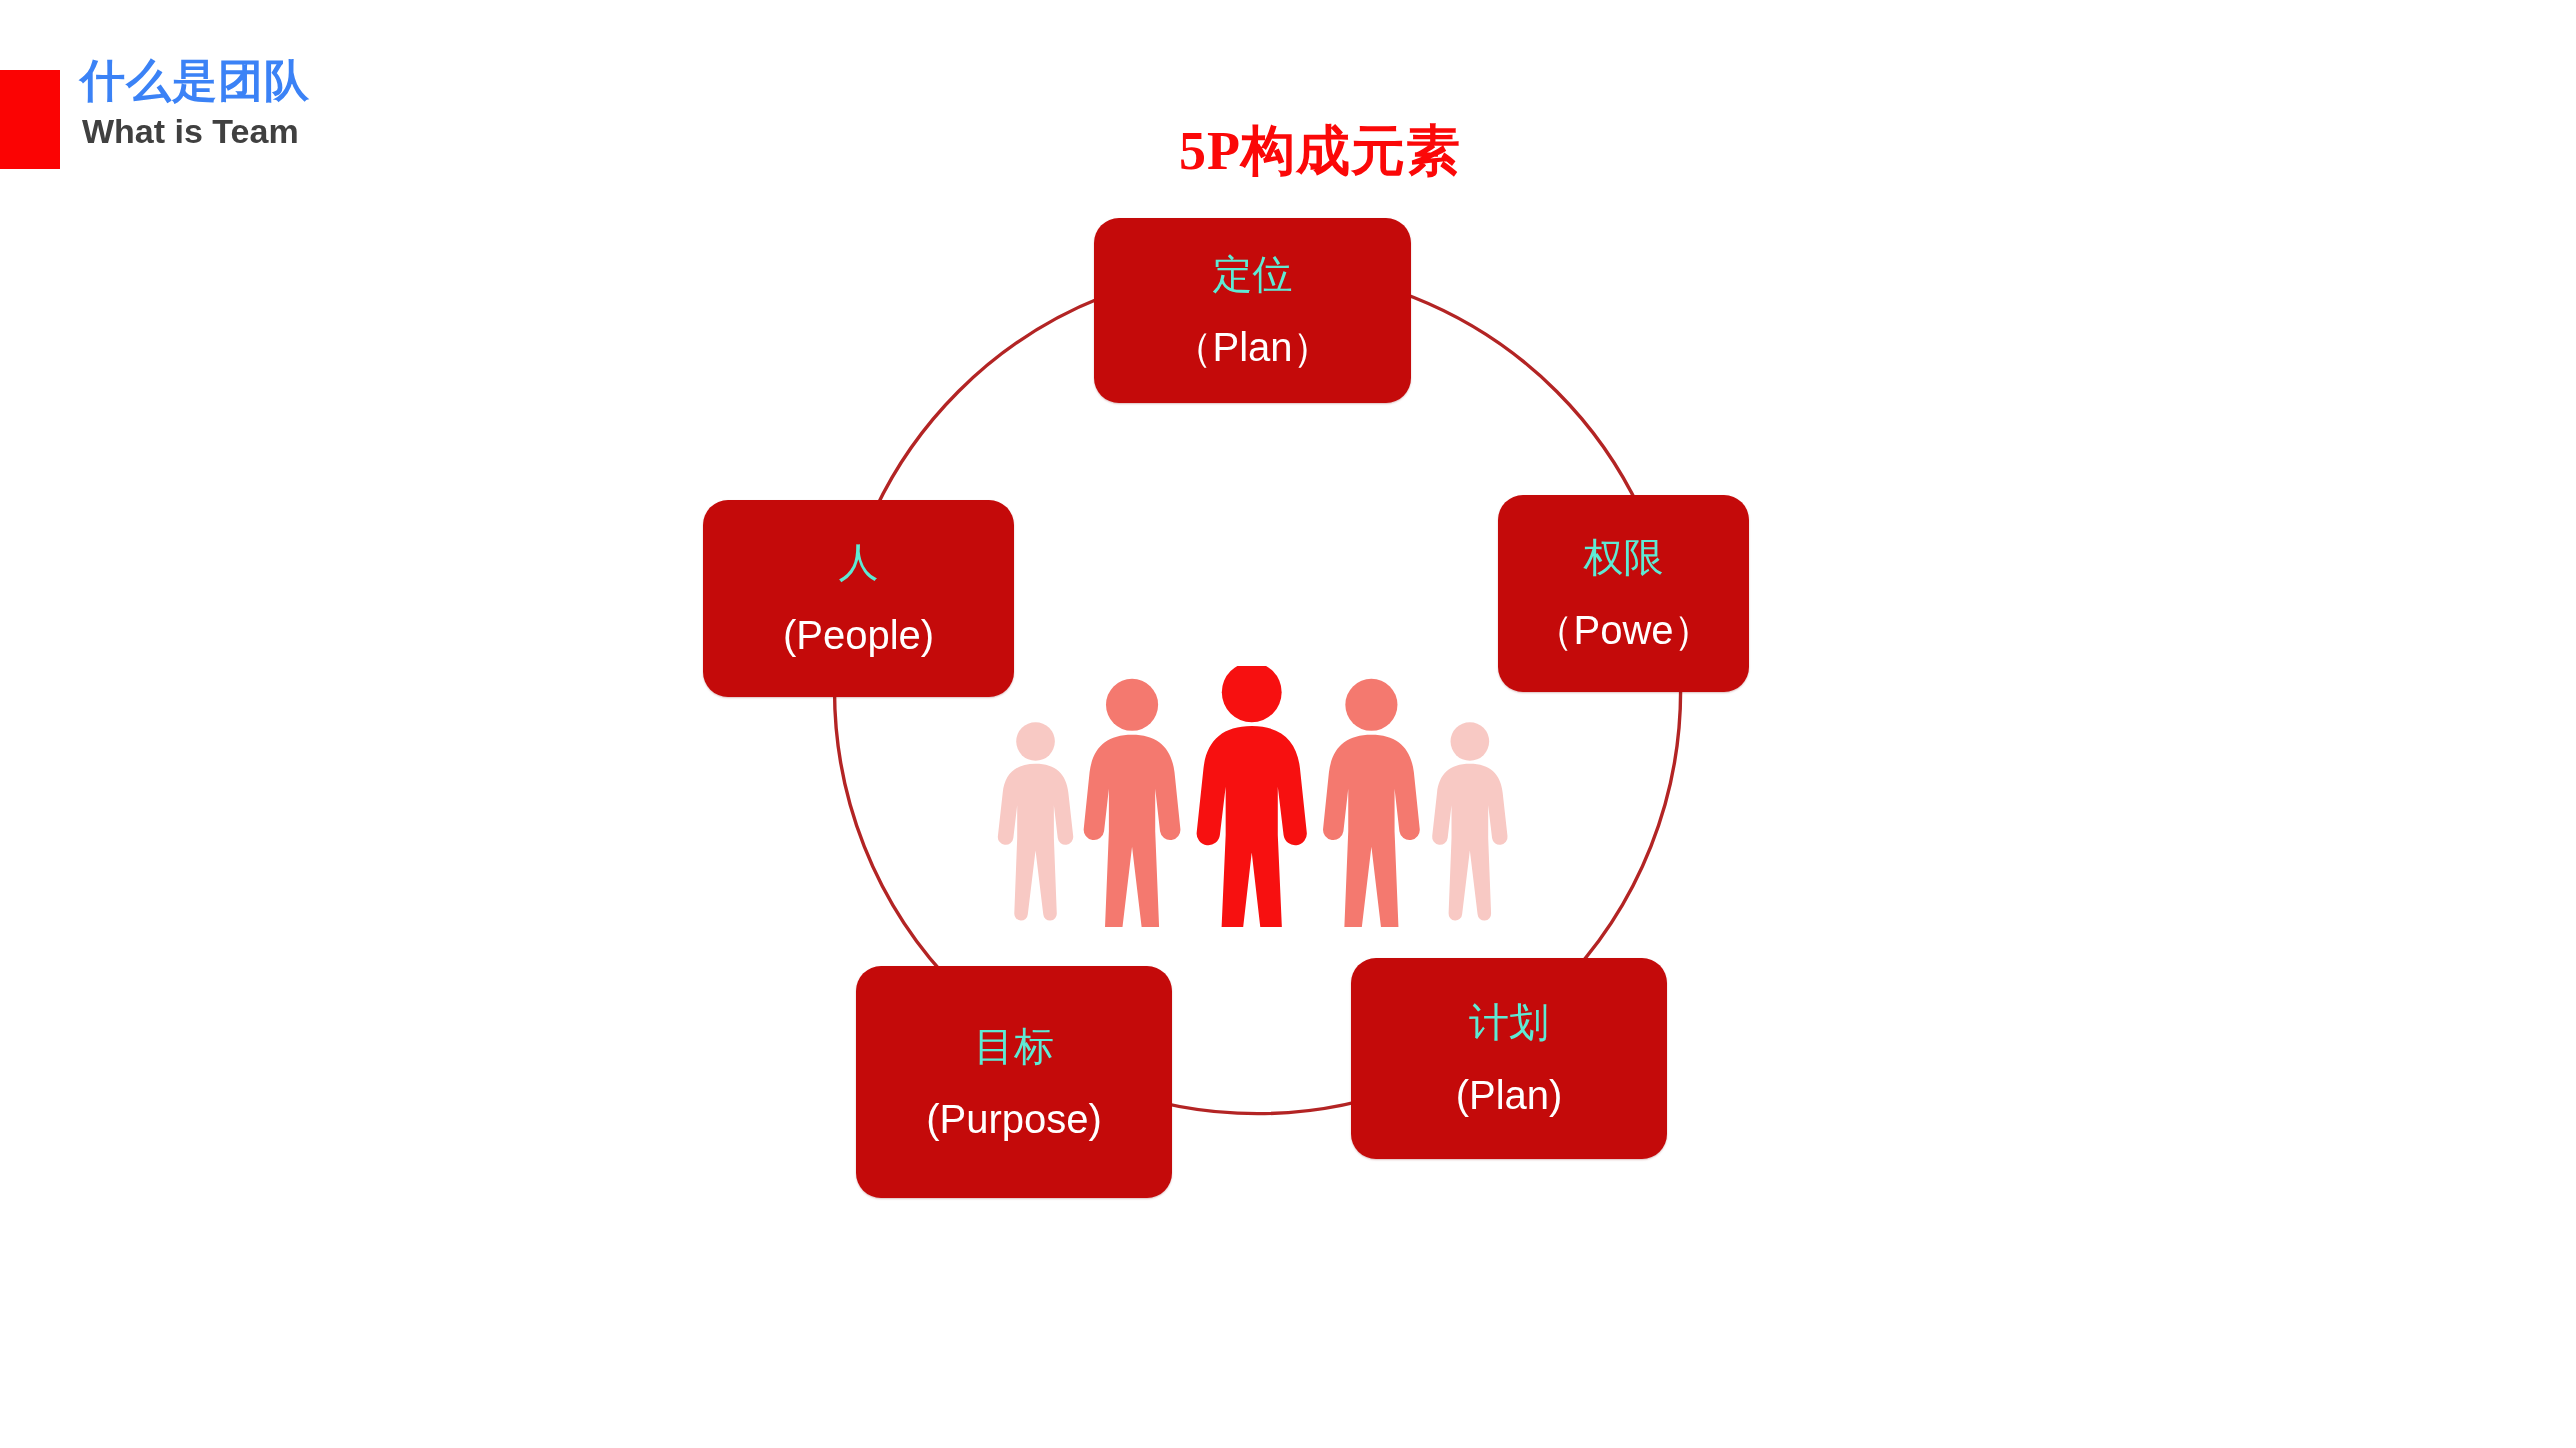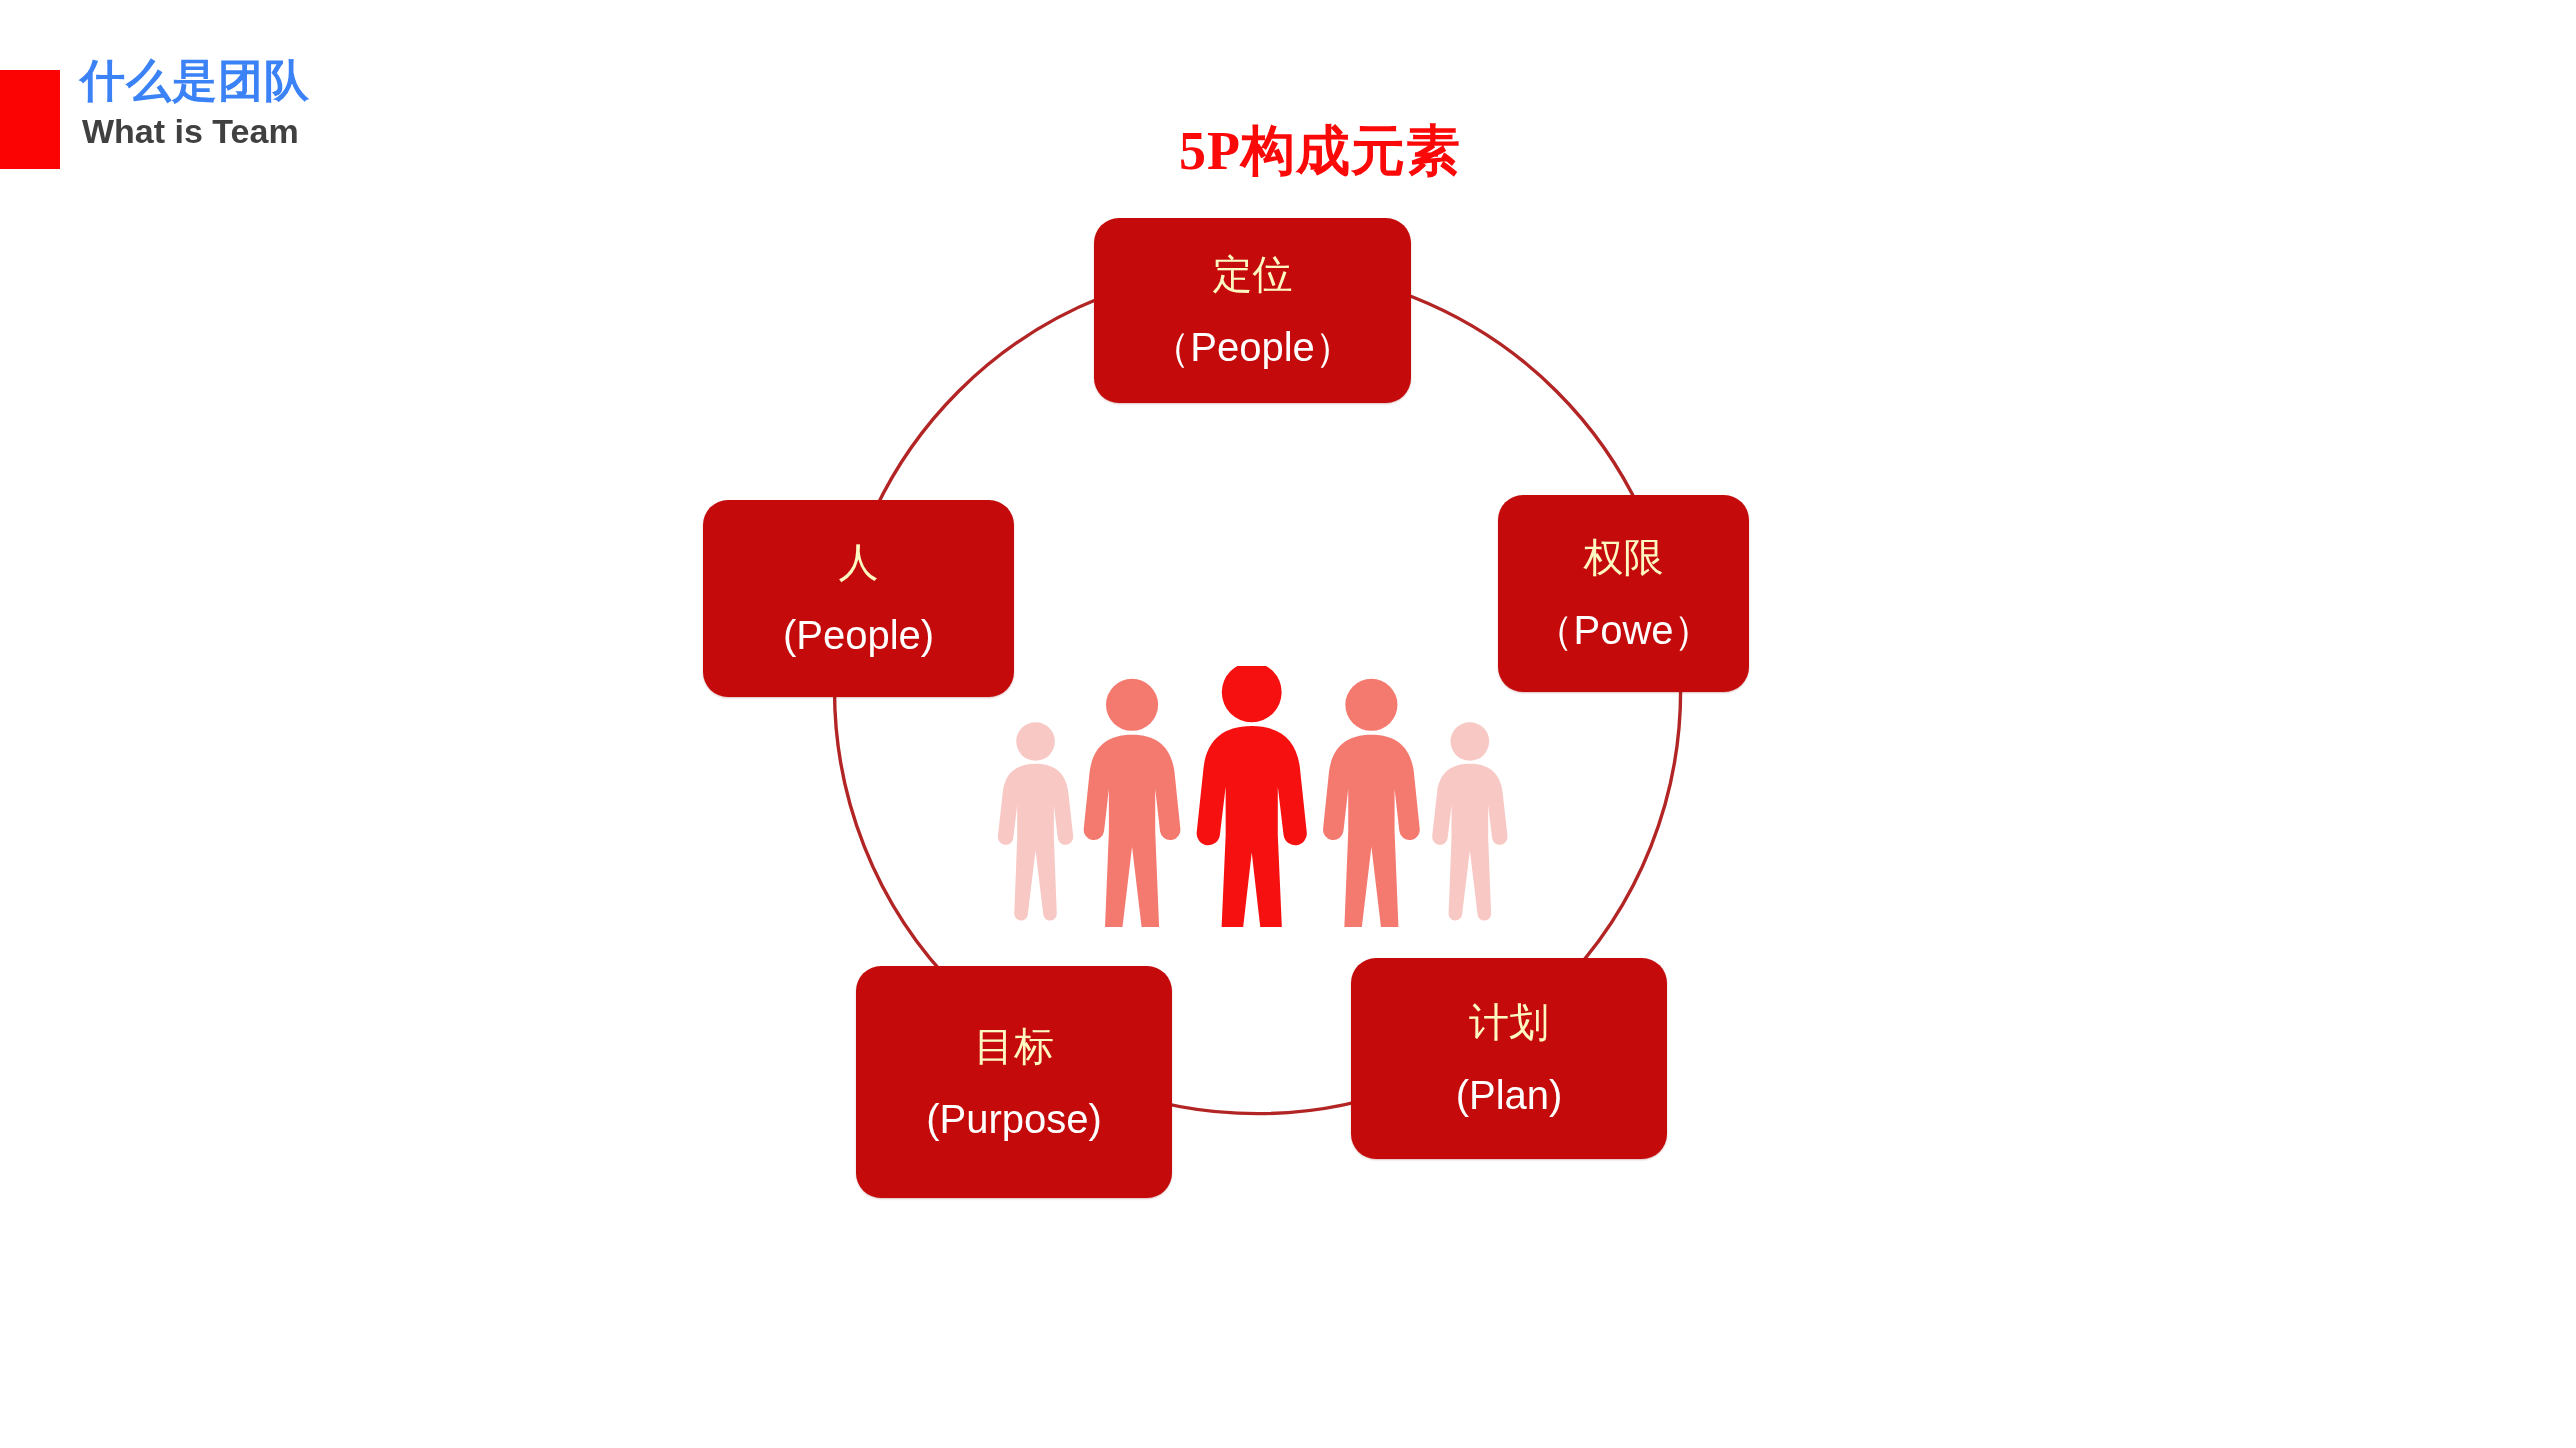--- a/index.html
+++ b/index.html
@@ -96,21 +96,21 @@
     flex-direction: column;
     align-items: center;
     justify-content: center;
     box-sizing: border-box;
     box-shadow: 0 1px 1.9px rgba(120,0,0,0.25);
   }
   .node-label-cn {
     font-family: "DejaVu Sans", sans-serif;
     font-size: 40px;
     line-height: 52px;
-    color: #fef9c3;
+    color: #5eead4;
   }
   .node-label-en {
     font-family: "Liberation Sans", sans-serif;
     font-size: 40px;
     line-height: 52px;
     color: #ffffff;
     margin-top: 21px;
   }
 
   #node-place  { left: 1094px; top: 218px;  width: 317px; height: 185px; }
@@ -157,21 +157,21 @@
 </div>
 
 <div id="diagram">
 
   <svg id="cycle-ring" width="2576" height="1217" viewBox="0 0 2667 1260">
     <circle cx="1302" cy="715" r="438" fill="none" stroke="#b32424" stroke-width="3.5"></circle>
   </svg>
 
   <div class="node-box" id="node-place">
     <span class="node-label-cn">定位</span>
-    <span class="node-label-en">（People）</span>
+    <span class="node-label-en">（Plan）</span>
   </div>
 
   <div class="node-box" id="node-power">
     <span class="node-label-cn">权限</span>
     <span class="node-label-en">（Powe）</span>
   </div>
 
   <div class="node-box" id="node-plan">
     <span class="node-label-cn">计划</span>
     <span class="node-label-en">(Plan)</span>

